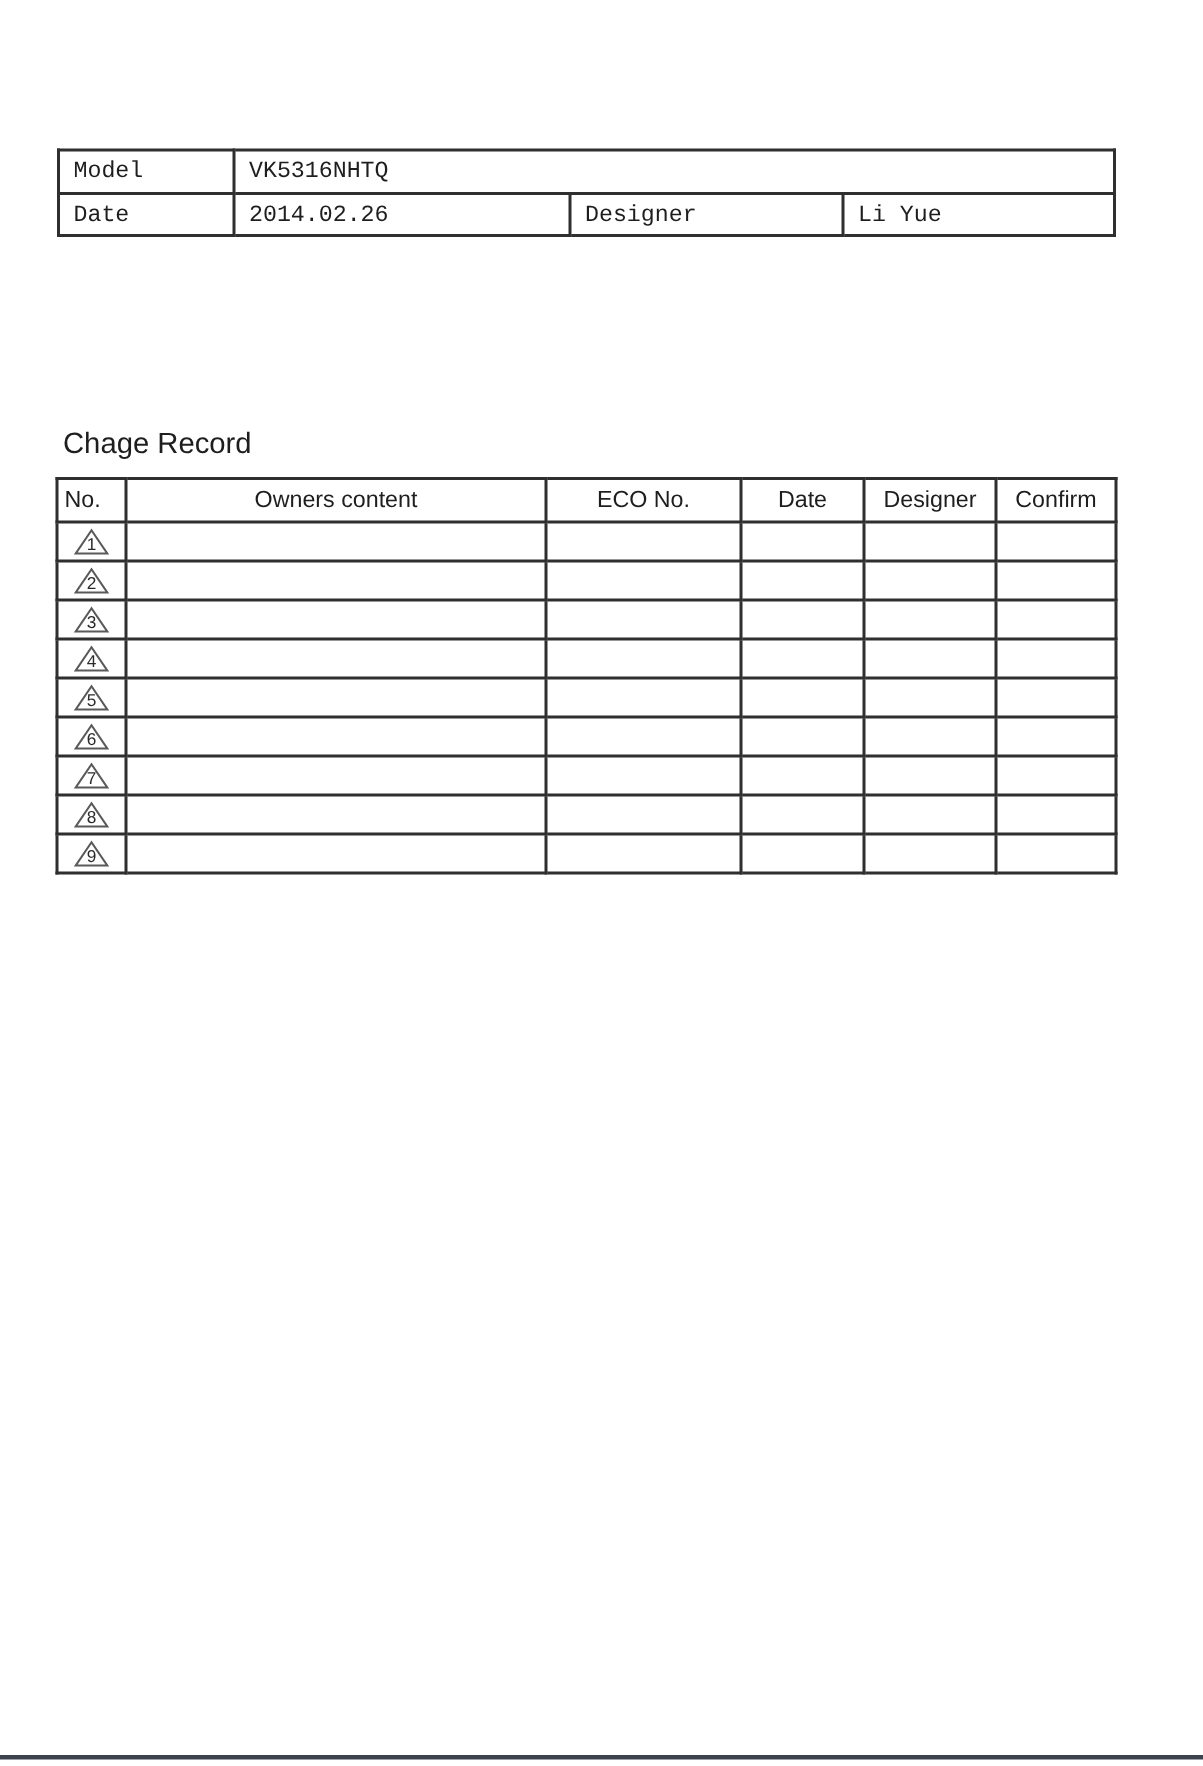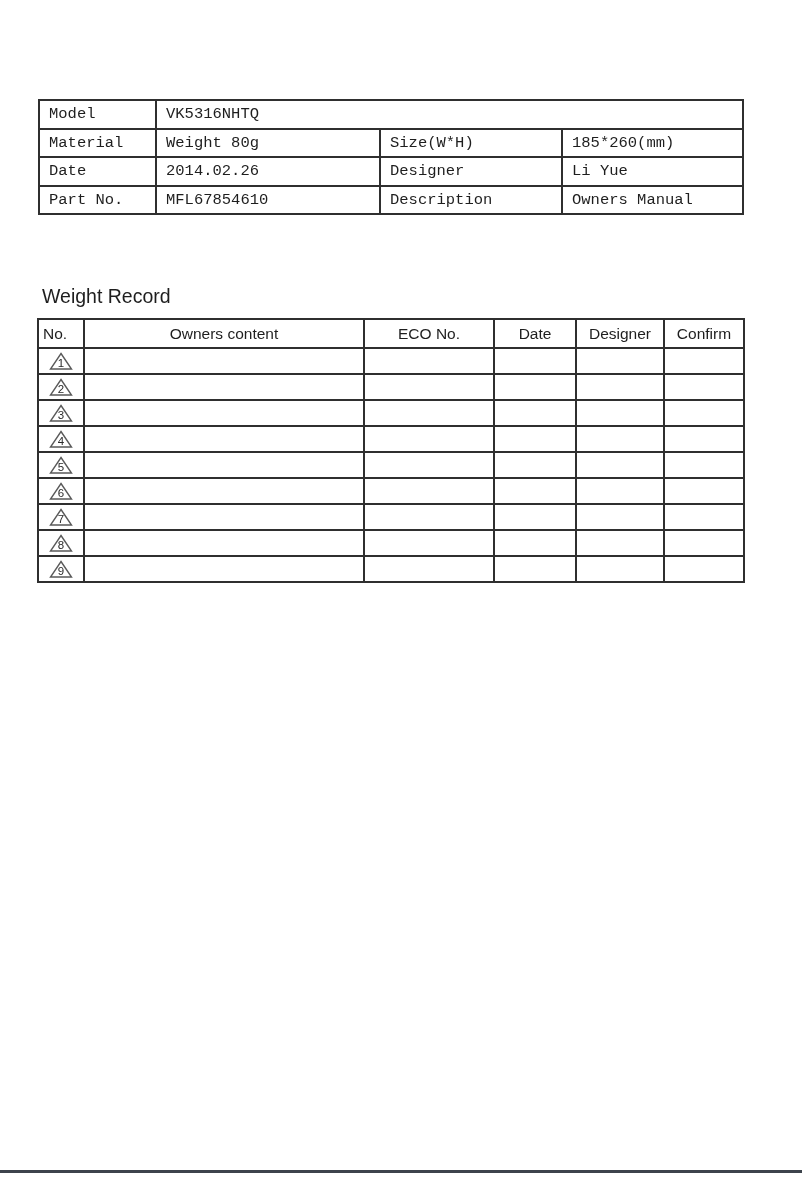--- a/index.html
+++ b/index.html
@@ -73,41 +73,29 @@
         <col style="width:224px">
         <col style="width:182px">
         <col style="width:181px">
     </colgroup>
     <tbody>
       <tr>
         <td>Model</td>
         <td colspan="3">VK5316NHTQ</td>
       </tr>
       <tr>
-        <td>Material</td>
-        <td>Weight 80g</td>
-        <td>Size(W*H)</td>
-        <td>185*260(mm)</td>
-      </tr>
-      <tr>
         <td>Date</td>
         <td>2014.02.26</td>
         <td>Designer</td>
         <td>Li Yue</td>
       </tr>
-      <tr>
-        <td>Part No.</td>
-        <td>MFL67854610</td>
-        <td>Description</td>
-        <td>Owners Manual</td>
-      </tr>
     </tbody>
   </table>
 
-  <div class="section-title">Weight Record</div>
+  <div class="section-title">Chage Record</div>
 
   <table class="cr">
     <colgroup>
       <col style="width:46px">
         <col style="width:280px">
         <col style="width:130px">
         <col style="width:82px">
         <col style="width:88px">
         <col style="width:80px">
     </colgroup>

